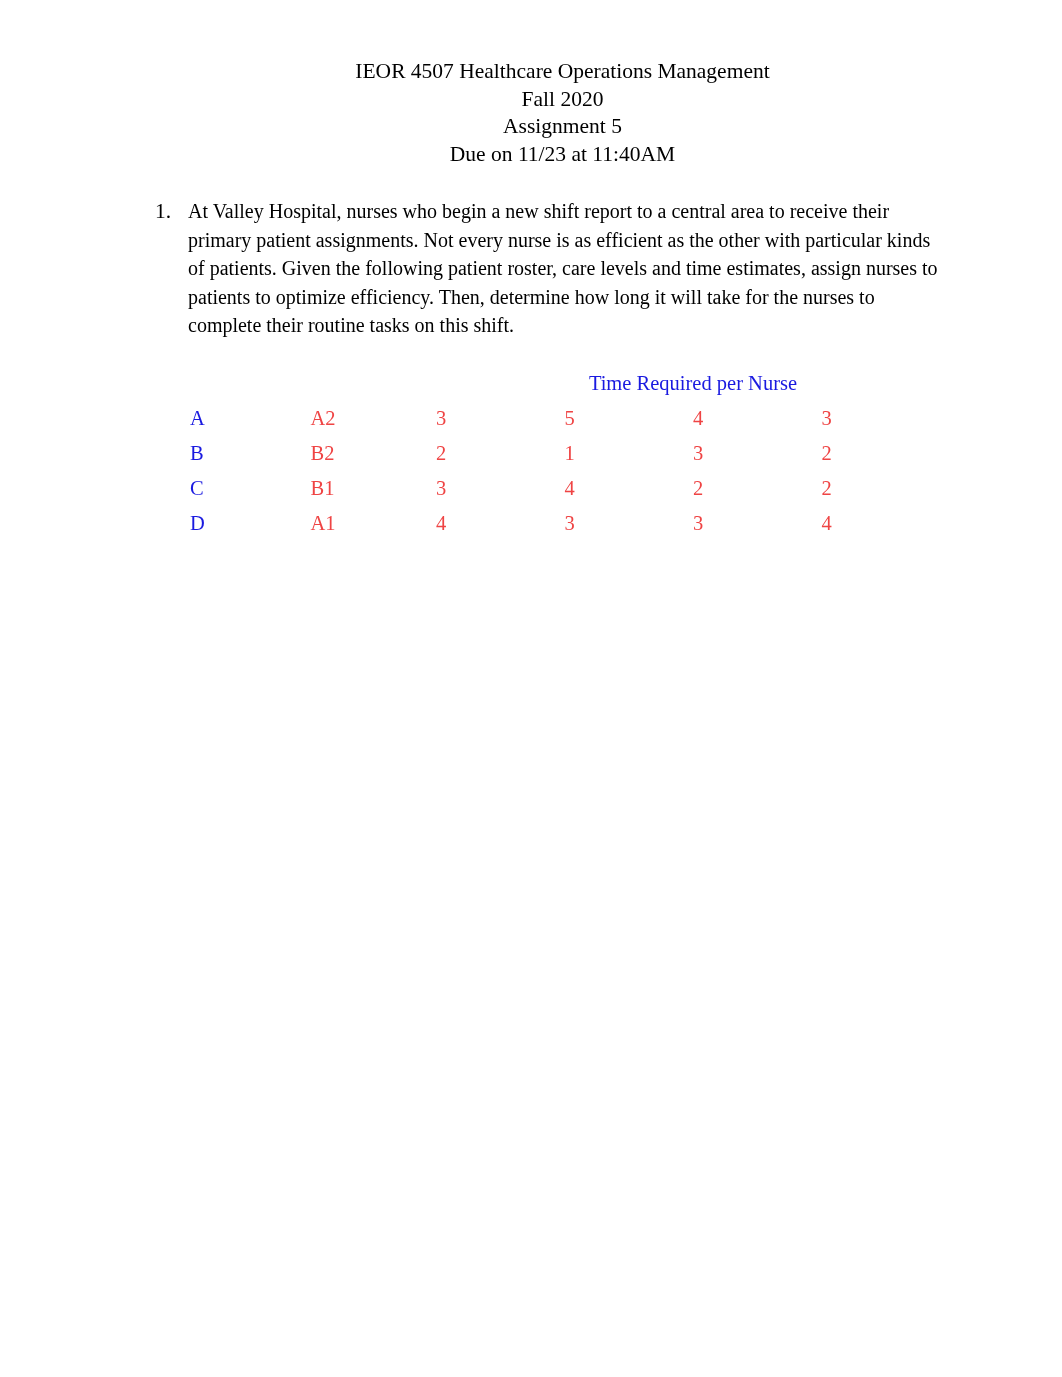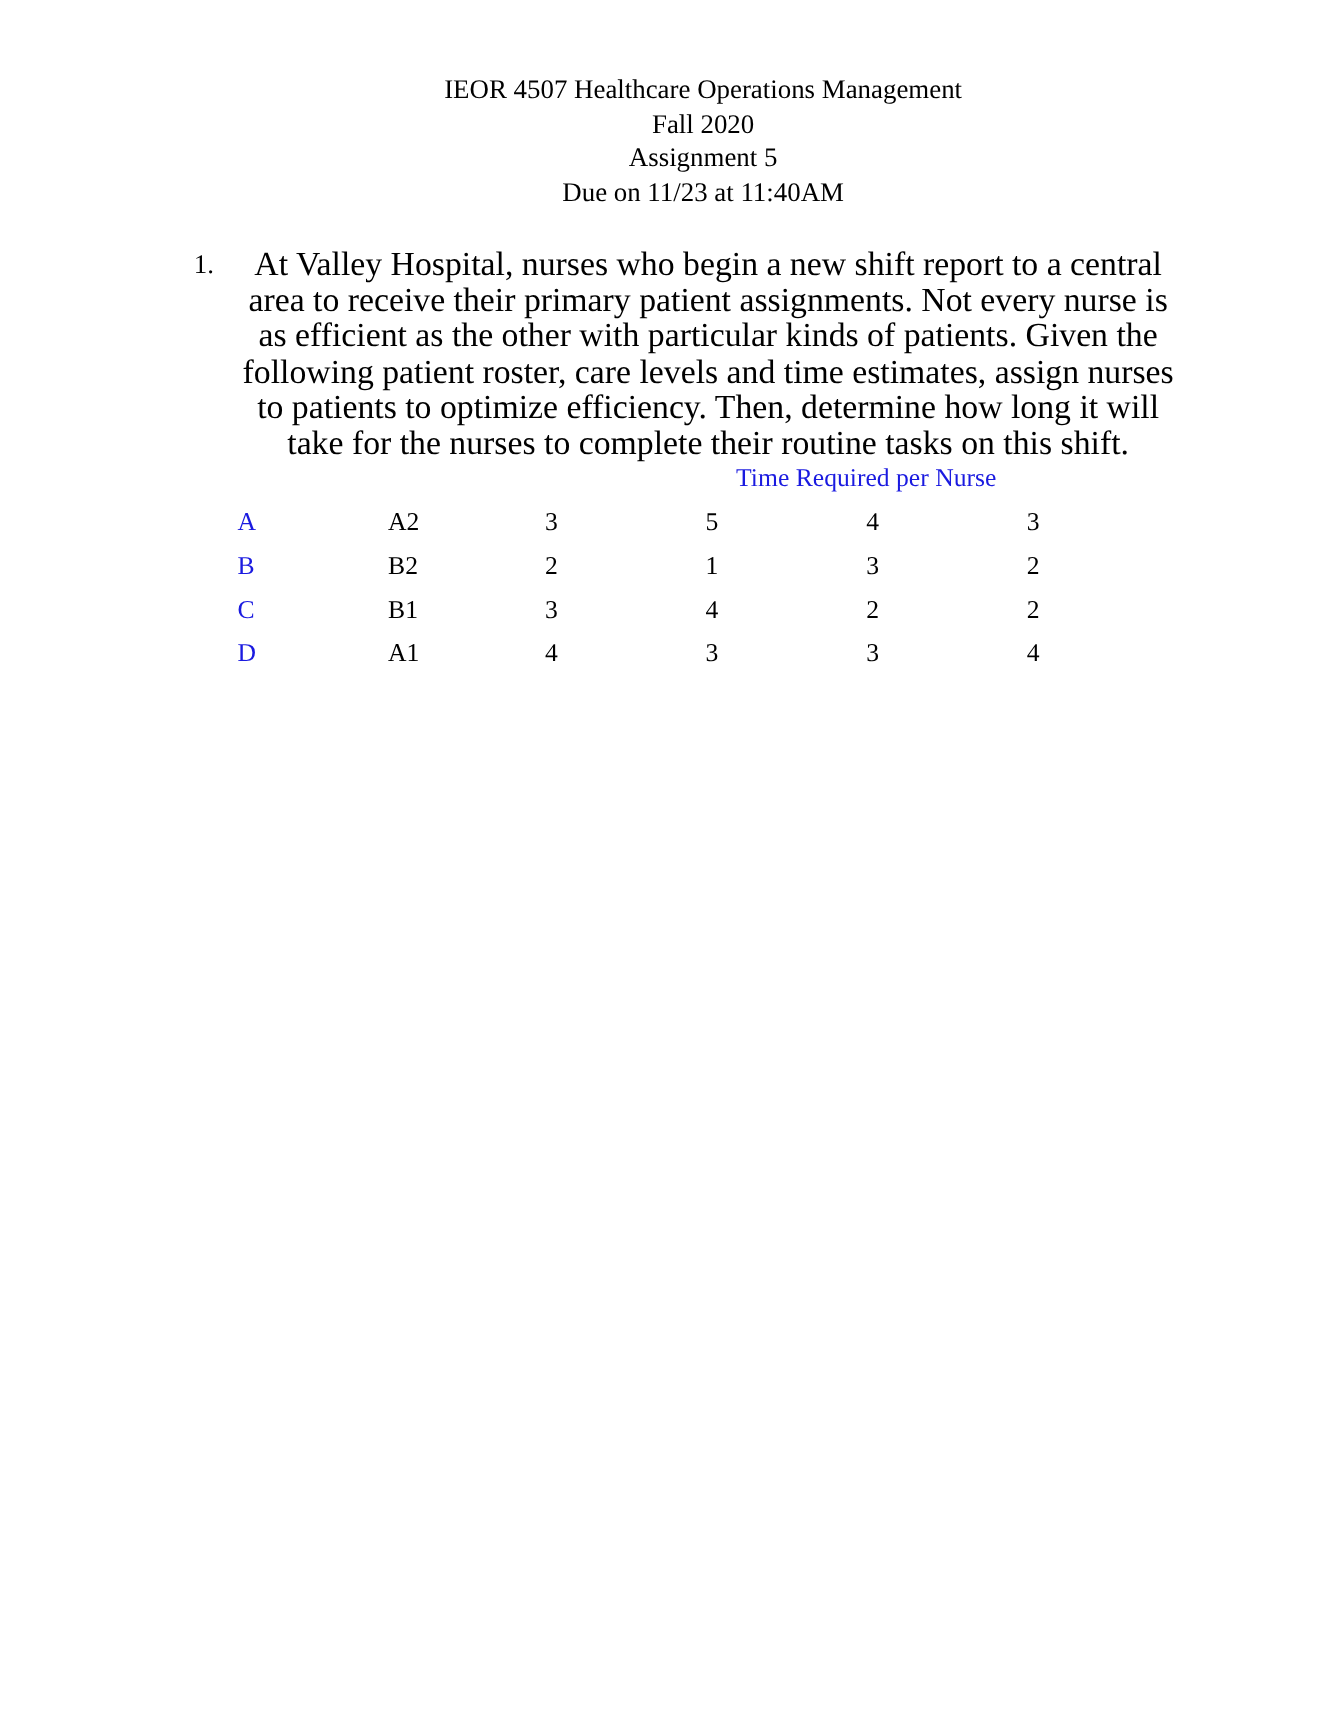--- a/index.html
+++ b/index.html
@@ -48,23 +48,23 @@
     display: flex;
     align-items: flex-start;
   }
   .q-marker {
     flex: 0 0 33px;
     font-size: 21.5px;
     line-height: 28.6px;
   }
   .q-text {
     flex: 1 1 auto;
-    font-size: 27px;
+    font-size: 20px;
     line-height: 28.6px;
-    text-align: center;
+    text-align: left;
   }
 
   
   .data-table-wrap {
     position: absolute;
     top: 366px;
     left: 190px;
     width: 760px;
   }
   table.roster {
@@ -91,21 +91,21 @@
     line-height: 27px;
     text-align: center;
   }
   .col-head {
     color: #1a1ae0;
   }
   .patient-cell {
     color: #1a1ae0;
   }
   .value-cell {
-    color: #000000;
+    color: #ef4444;
   }
 </style>
 </head>
 <body>
 
 <div class="page">
 
   <div class="doc-header">
     <span class="hline">IEOR 4507 Healthcare Operations Management</span>
     <span class="hline">Fall 2020</span>

